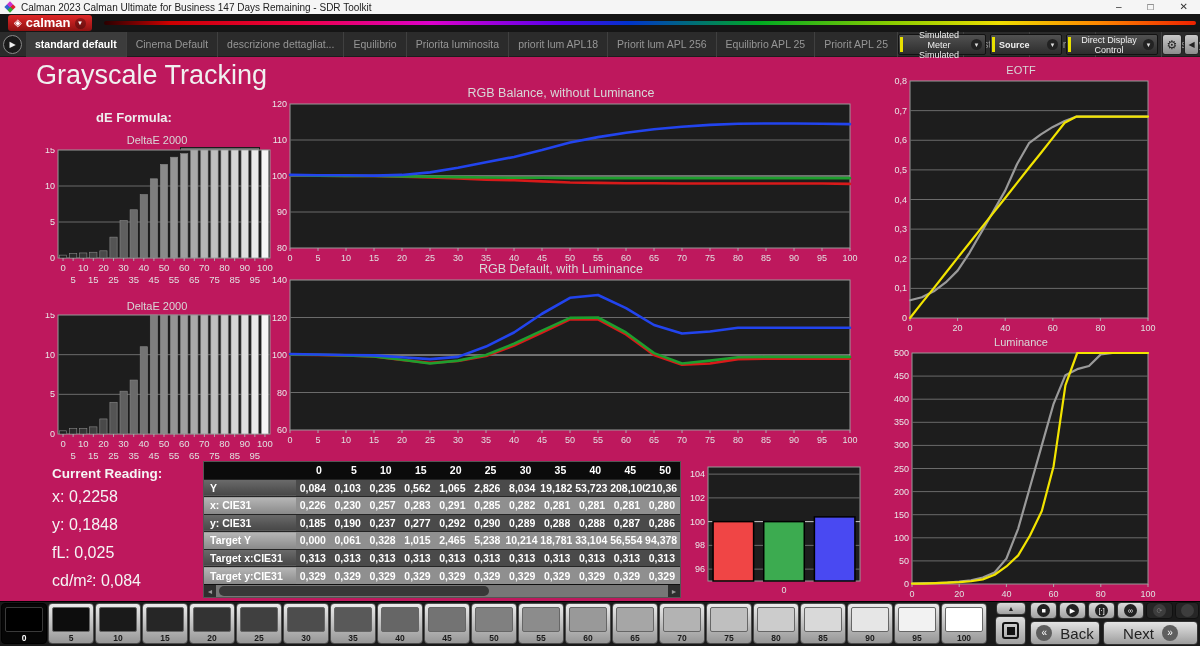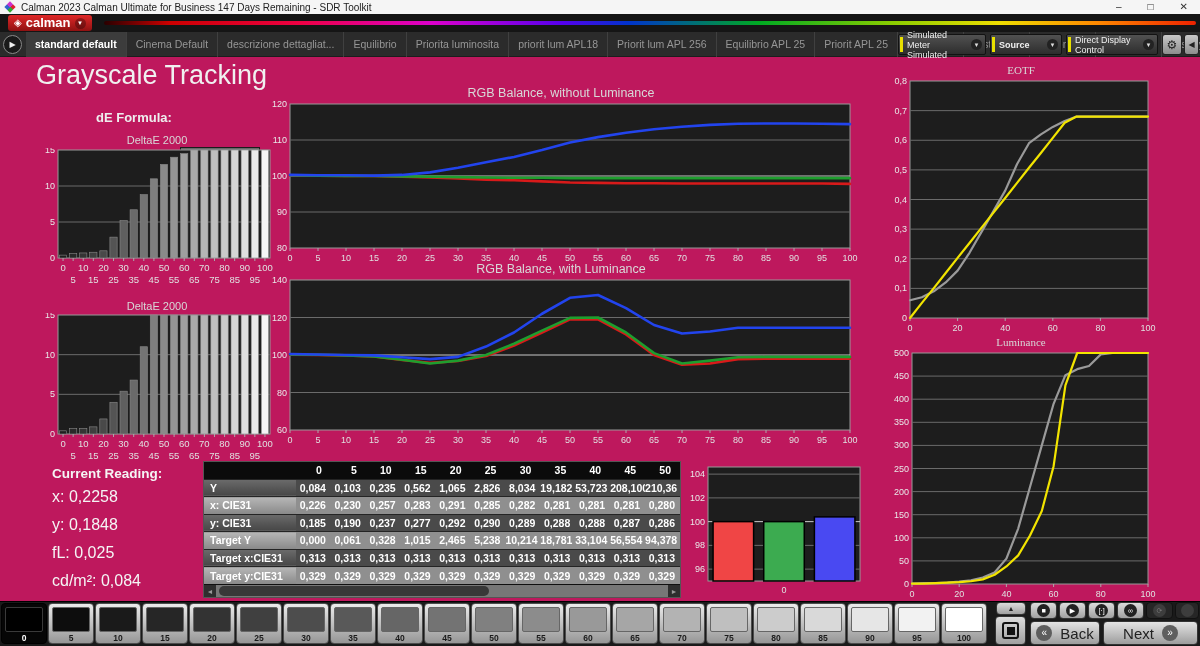--- a/index.html
+++ b/index.html
@@ -24,21 +24,21 @@
     background:linear-gradient(90deg,#2a0000 0%,#cc0000 6%,#ee0044 18%,#dd00cc 30%,#5500ee 42%,#0033cc 48%,#00aa22 60%,#88cc00 72%,#eedd00 82%,#ff8800 91%,#ee2200 100%);}
 
   
   .tabbar{position:absolute;left:0;top:32px;width:1200px;height:25px;background:#2b2b2b;border-bottom:1px solid #1d1d1d;}
   .run-button{position:absolute;left:3px;top:3px;width:19px;height:19px;border-radius:50%;background:#1a1a1a;border:1px solid #888;color:#eee;font-size:8px;display:flex;align-items:center;justify-content:center;}
   #tab-strip{position:absolute;left:26px;top:0;height:25px;display:flex;}
   .tab{padding:0 9px;line-height:25px;font-size:10.5px;color:#969696;border-right:1px solid #404040;white-space:nowrap;cursor:default;}
   .tab.active{background:#3c3c3c;color:#fff;font-weight:700;}
   .tb-dd{position:absolute;top:2px;height:21px;display:flex;align-items:center;background:linear-gradient(#515151,#2d2d2d);border:1px solid #121212;border-radius:2px;color:#f0f0f0;font-size:9px;}
   .tb-dd .stripe{position:absolute;left:1px;top:2px;bottom:2px;width:3px;background:#e8e000;}
-  .tb-dd .dd-text{margin-left:8px;line-height:10px;}
+  .tb-dd .dd-text{margin-left:8px;line-height:10px;text-align:center;}
   .tb-dd .chev{margin-left:auto;margin-right:3px;width:11px;height:11px;border-radius:50%;background:#222;color:#ddd;font-size:6px;display:flex;align-items:center;justify-content:center;flex:0 0 auto;}
   #dd-meter{left:898px;width:88px;}
   #dd-source{left:990px;width:72px;font-weight:bold;}
   #dd-display{left:1066px;width:92px;}
   .tb-btn{position:absolute;top:2px;height:21px;background:linear-gradient(#c8c8c8,#8d8d8d);border:1px solid #222;border-radius:3px;color:#222;display:flex;align-items:center;justify-content:center;}
   #btn-gear{left:1162px;width:20px;font-size:12px;}
   #btn-collapse{left:1184px;width:15px;font-size:8px;}
 
   
   .page-title{position:absolute;left:36px;top:60px;font-size:27px;color:#f0f0f0;}
@@ -58,21 +58,21 @@
   #cb-de1 .chart-title,#cb-de2 .chart-title{font-size:11px;height:14px;}
   #cb-de1 .chart-svg{top:14px;}
   #cb-de2{left:36px;top:300px;width:242px;height:166px;}
   #cb-de2 .chart-svg{top:13px;}
   #cb-rgb1{left:264px;top:78px;width:594px;height:182px;margin-top:8px;}
   #cb-rgb1 .chart-title,#cb-rgb2 .chart-title{font-size:12.5px;height:14px;}
   #cb-rgb1 .chart-svg{top:14px;}
   #cb-rgb2{left:264px;top:262px;width:594px;height:192px;}
   #cb-rgb2 .chart-svg{top:14px;}
   #cb-eotf{left:884px;top:64px;width:274px;height:272px;}
-  #cb-eotf .chart-title,#cb-lum .chart-title{font-size:11px;height:13px;font-family:Liberation Serif, serif;}
+  #cb-eotf .chart-title,#cb-lum .chart-title{font-size:11px;height:13px;}
   #cb-eotf .chart-svg{top:13px;}
   #cb-lum{left:884px;top:336px;width:274px;height:264px;}
   #cb-lum .chart-svg{top:13px;}
   #cb-bars{left:686px;top:461px;width:182px;height:136px;}
   #cb-bars .chart-svg{top:0;}
 
   
   .data-table{position:absolute;left:203px;top:461px;width:478px;height:137px;background:#101010;border:1px solid #555;}
   .data-table table{border-collapse:collapse;width:100%;table-layout:fixed;font-size:10.5px;color:#fff;}
   .data-table th,.data-table td{height:17.5px;overflow:hidden;white-space:nowrap;}
@@ -408,21 +408,21 @@
           <line x1="558" y1="148" x2="558" y2="151" stroke="#aaa"></line>
           <text x="558" y="161" text-anchor="middle" font-size="9" fill="#e0e0e0">95</text>
           <line x1="586" y1="148" x2="586" y2="151" stroke="#aaa"></line>
           <text x="586" y="161" text-anchor="middle" font-size="9" fill="#e0e0e0">100</text>
           <polyline points="26,75.27999999999999 54,75.64000000000003 82,76 110,76 138,76.72000000000001 166,77.44000000000001 194,78.52000000000001 222,79.60000000000001 250,80.32000000000001 278,81.39999999999999 306,82.47999999999999 334,82.84000000000002 362,83.2 390,83.2 418,83.55999999999999 446,83.55999999999999 474,83.55999999999999 502,83.55999999999999 530,83.55999999999999 558,83.55999999999999 586,83.92" fill="none" stroke="#d81a1a" stroke-width="2.6" stroke-linejoin="round" stroke-linecap="round"></polyline>
           <polyline points="26,75.27999999999999 54,75.64000000000003 82,76 110,76 138,76.35999999999997 166,76.72000000000001 194,77.08 222,77.44000000000001 250,77.8 278,77.8 306,78.15999999999998 334,78.15999999999998 362,78.15999999999998 390,78.15999999999998 418,78.15999999999998 446,78.15999999999998 474,78.15999999999998 502,78.15999999999998 530,78.15999999999998 558,78.15999999999998 586,78.15999999999998" fill="none" stroke="#1e9e2e" stroke-width="2.6" stroke-linejoin="round" stroke-linecap="round"></polyline>
           <polyline points="26,74.92 54,75.27999999999999 82,75.27999999999999 110,75.64000000000003 138,74.92 166,72.39999999999999 194,67.72 222,62.320000000000014 250,56.92000000000001 278,50.07999999999999 306,42.52000000000001 334,37.12000000000001 362,32.8 390,29.2 418,26.67999999999999 446,24.879999999999992 474,23.8 502,23.440000000000023 530,23.440000000000023 558,23.8 586,24.15999999999998" fill="none" stroke="#2244ee" stroke-width="2.6" stroke-linejoin="round" stroke-linecap="round"></polyline>
         </svg></div>
   </div>
   <div class="chart-box" id="cb-rgb2">
-    <div class="chart-title">RGB Balance, with Luminance</div>
+    <div class="chart-title">RGB Default, with Luminance</div>
     <div class="chart-svg"><svg width="594" height="178" font-family="&quot;Liberation Sans&quot;,sans-serif">
           <rect x="26" y="4" width="560" height="150" fill="#1d1d1d" stroke="#999" stroke-width="1"></rect>
           <text x="23" y="157" text-anchor="end" font-size="9" fill="#e8e8e8">60</text>
           <line x1="26" y1="116.5" x2="586" y2="116.5" stroke="#6b6b6b" stroke-width="1"></line>
           <text x="23" y="119.5" text-anchor="end" font-size="9" fill="#e8e8e8">80</text>
           <line x1="26" y1="79" x2="586" y2="79" stroke="#c9c9c9" stroke-width="1"></line>
           <text x="23" y="82" text-anchor="end" font-size="9" fill="#e8e8e8">100</text>
           <line x1="26" y1="41.5" x2="586" y2="41.5" stroke="#6b6b6b" stroke-width="1"></line>
           <text x="23" y="44.5" text-anchor="end" font-size="9" fill="#e8e8e8">120</text>
           <text x="23" y="7" text-anchor="end" font-size="9" fill="#e8e8e8">140</text>

